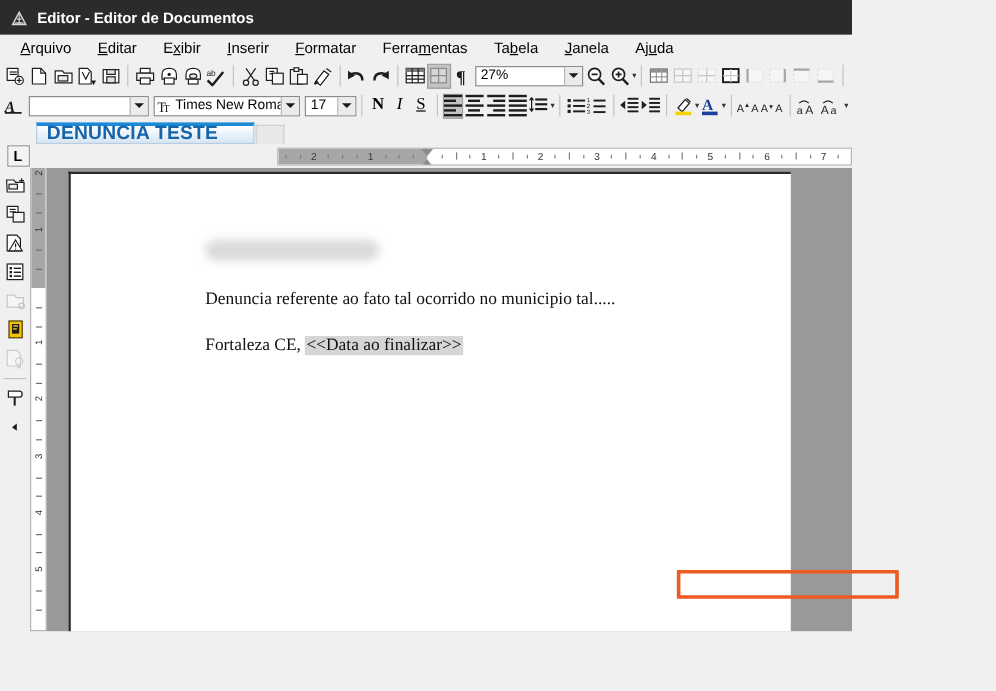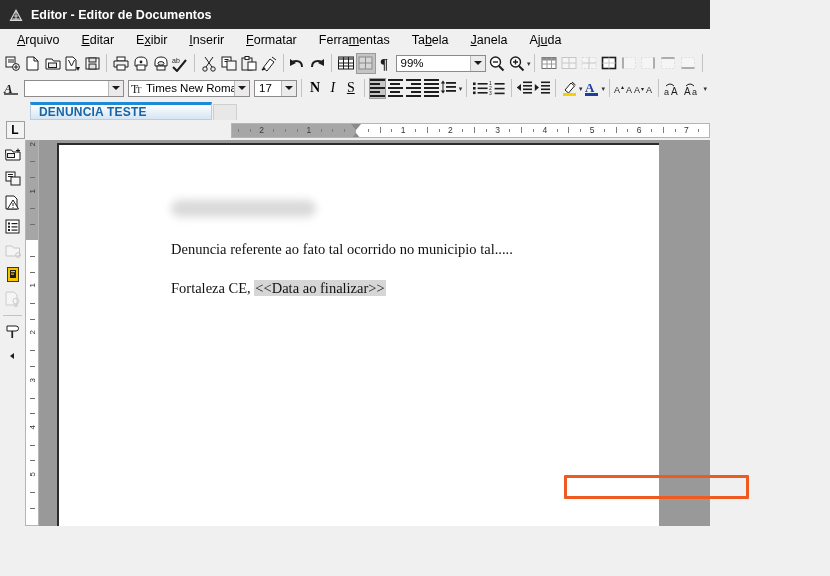--- a/index.html
+++ b/index.html
@@ -71,21 +71,21 @@
   
   .tabstrip{
     height:19px;background:#f0f0f0;display:flex;align-items:flex-end;
     padding-left:30px;position:relative;
   }
   .doctab{
     height:18px;min-width:182px;box-sizing:border-box;
     background:linear-gradient(to bottom,#ffffff 0%,#eaf2fa 45%,#d6e6f4 100%);
     border:1px solid #b9cde0;border-top:3px solid #1c8ad6;
     display:flex;align-items:center;padding:0 8px;
-    color:#1565a8;font-size:12px;font-weight:bold;letter-spacing:.2px;
+    color:#1565a8;font-size:16px;font-weight:bold;letter-spacing:.2px;
   }
   .tabblank{
     height:15px;width:22px;background:#e8e8e8;border:1px solid #cfcfcf;
     border-bottom:none;margin-left:1px;
   }
 
   
   .rulerrow{height:20px;background:#f0f0f0;display:flex;align-items:center;}
   .rulerbtnzone{width:30px;height:20px;display:flex;align-items:center;justify-content:center;}
   .tabsel{
@@ -344,21 +344,21 @@
         <path d="M8.5 2 V14 M2 8 H15" stroke="#8a8a8a"></path>
       </svg>
     </div>
     <div class="tbtn">
       <svg width="14" height="17" viewBox="0 0 14 17">
         <text x="1" y="14" font-size="15" font-family="Liberation Serif" font-weight="bold" fill="#1d1d1d">¶</text>
       </svg>
     </div>
 
     <div class="combo zoombox">
-      <span class="cval">99%</span>
+      <span class="cval">27%</span>
       <span class="cbtn">
           <i></i>
         </span>
     </div>
     <div class="tbtn">
       <svg width="17" height="17" viewBox="0 0 17 17">
         <circle cx="7.5" cy="7" r="5" fill="#fff" stroke="#1d1d1d" stroke-width="1.4"></circle>
         <path d="M5 7 H10" stroke="#1d1d1d" stroke-width="1.4"></path>
         <path d="M11 11 L15.5 15.5" stroke="#1d1d1d" stroke-width="2"></path>
       </svg>

